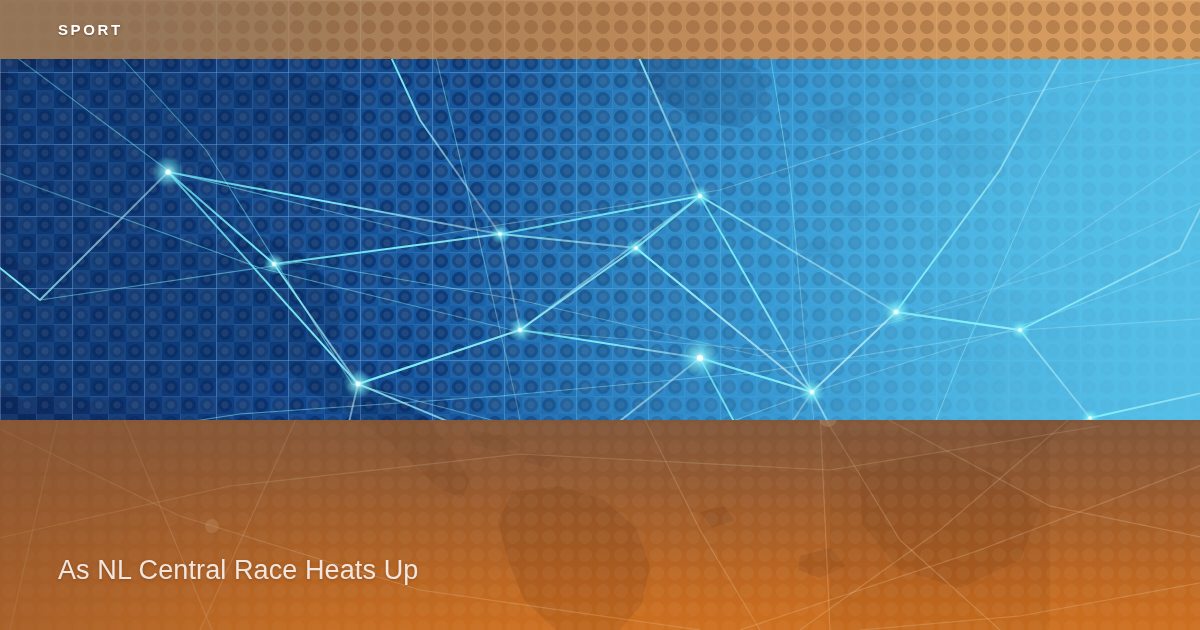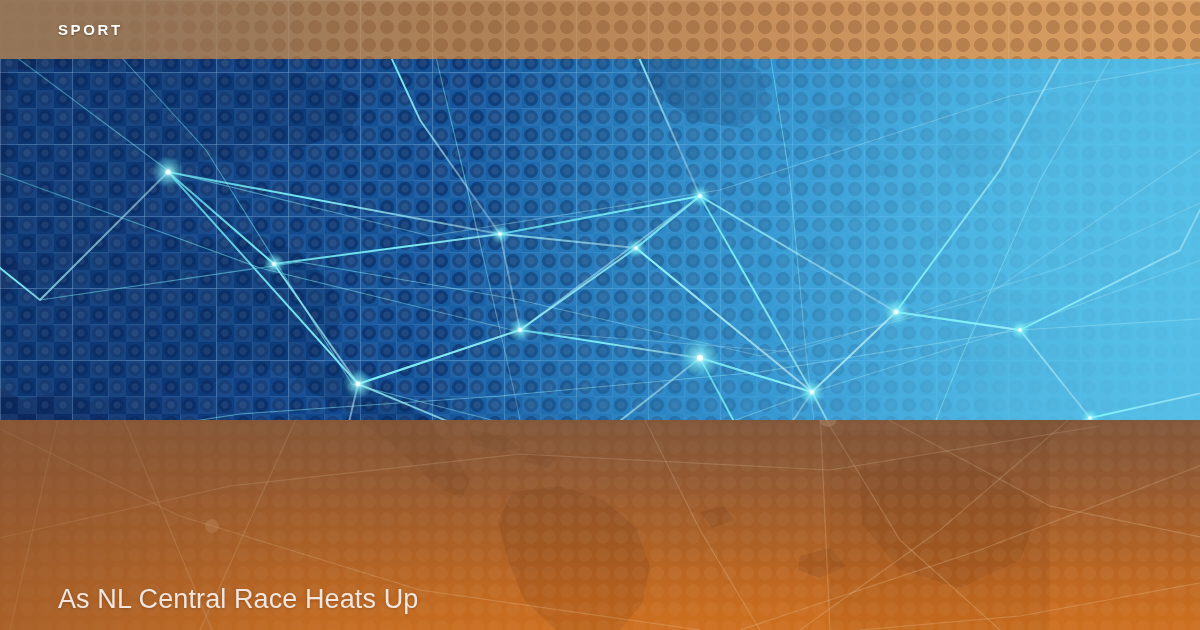--- a/index.html
+++ b/index.html
@@ -133,21 +133,21 @@
     position:absolute;left:58px;top:446px;
     z-index:6;
     color:#ffffff;
     font-size:53px;line-height:56px;
     font-weight:bold;letter-spacing:-.6px;
     text-shadow:0 2px 5px rgba(70,30,10,.30);
     white-space:pre-line;
     max-width:760px;
   }
   .subhead{
-    position:absolute;left:58px;top:582px;
+    position:absolute;left:58px;top:553px;
     z-index:6;
     color:#f3e6de;
     font-size:27px;line-height:34px;
     font-weight:normal;letter-spacing:.1px;
     text-shadow:0 1px 3px rgba(70,30,10,.30);
   }
 </style>
 </head>
 <body>
 

